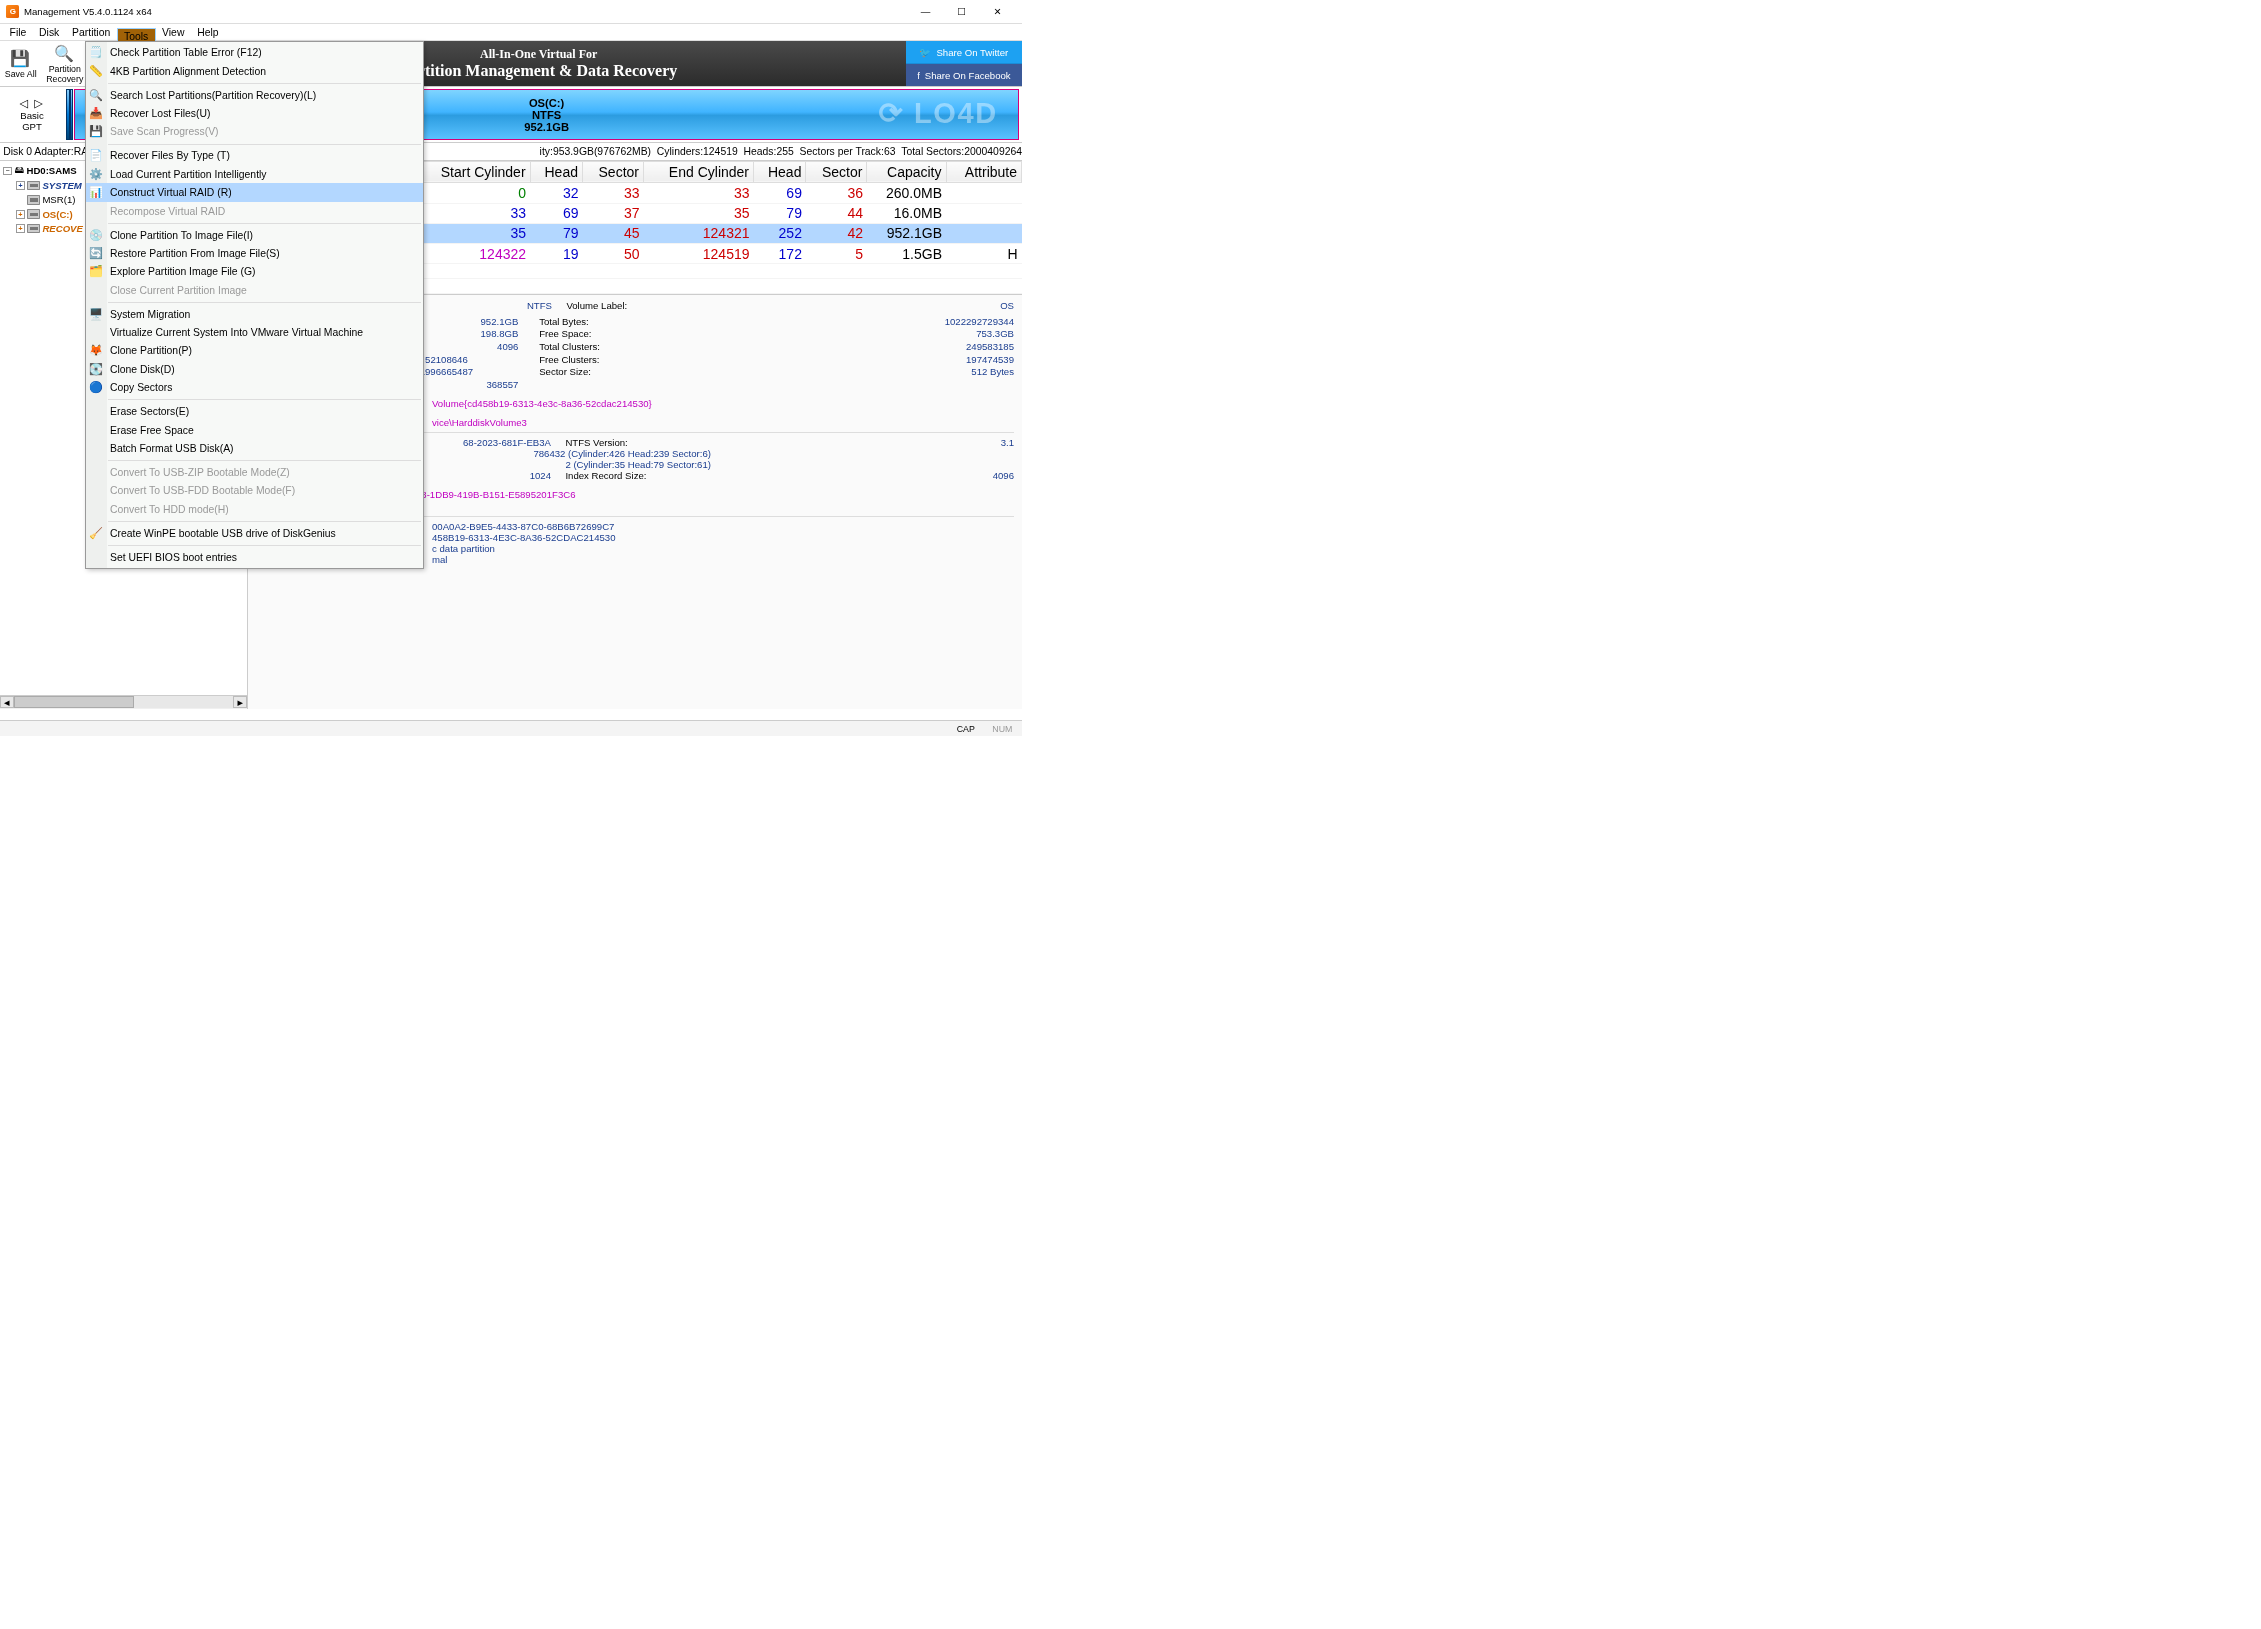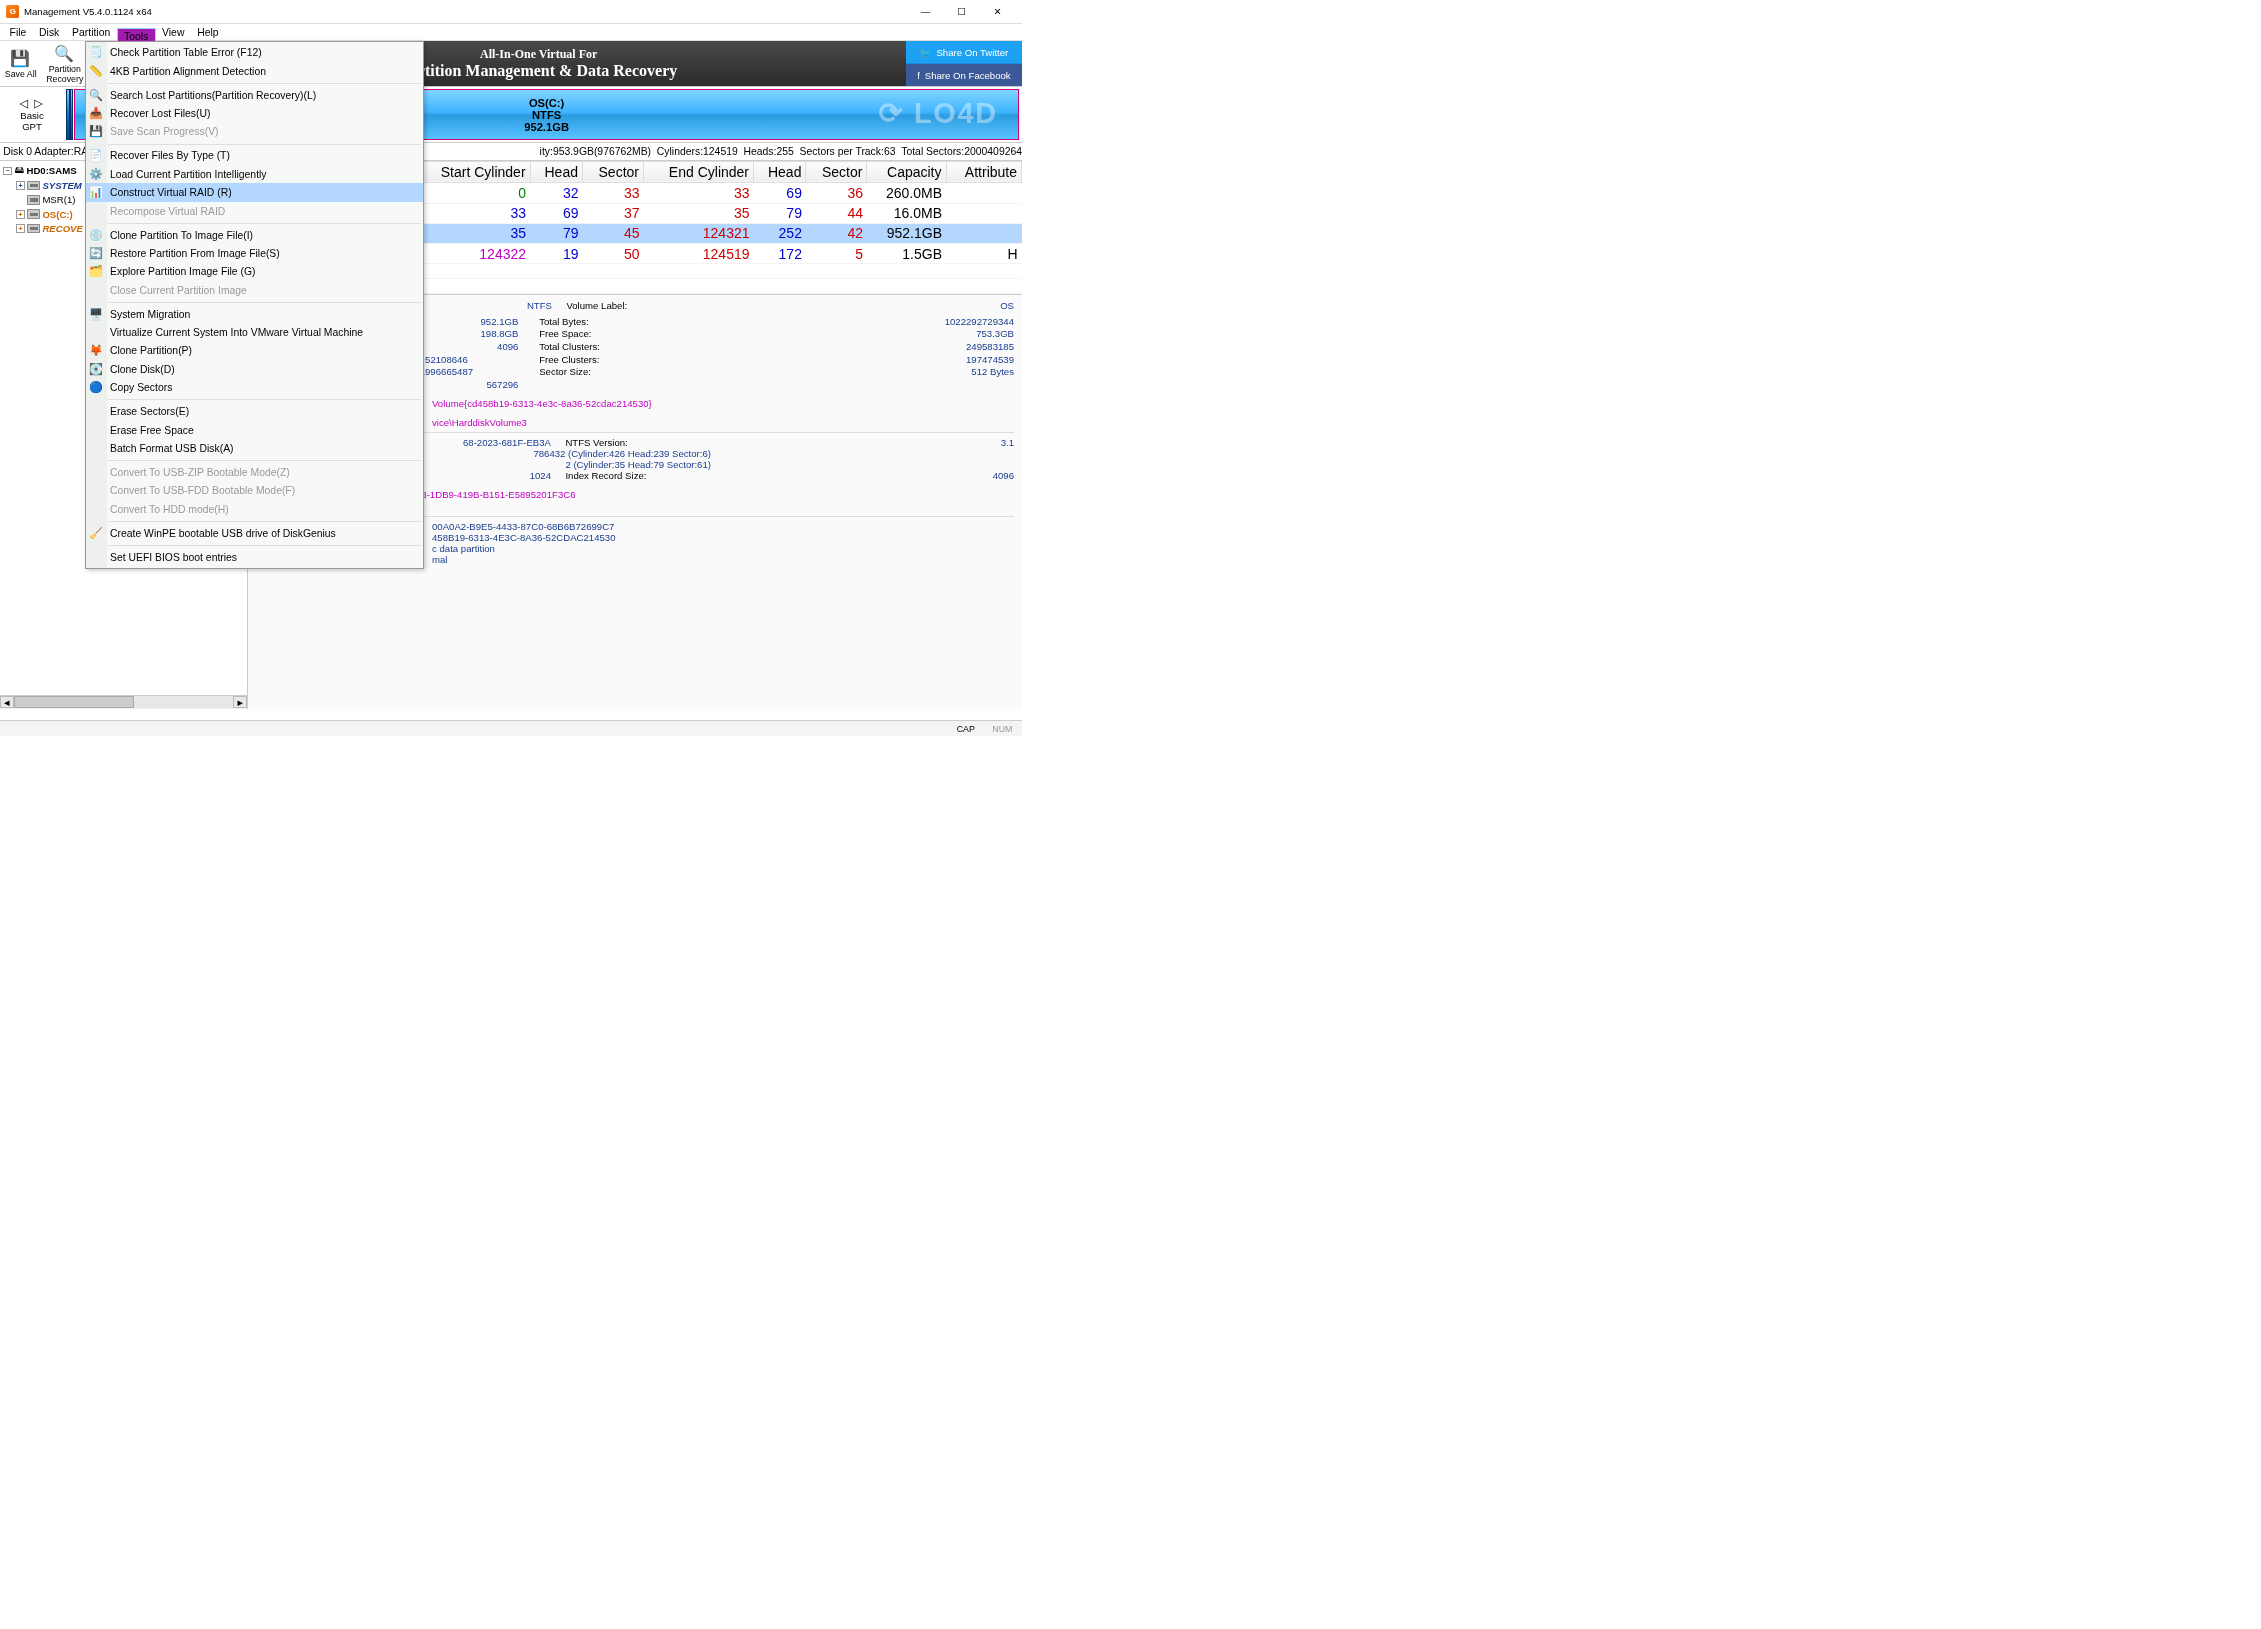--- a/index.html
+++ b/index.html
@@ -8,21 +8,21 @@
 
 .titlebar { height: 24px; display: flex; align-items: center; padding: 0 6.4px; border-bottom: 0.8px solid #ddd; }
 .titlebar .app-icon { width: 12.8px; height: 12.8px; background: linear-gradient(135deg,#ff8c1a,#e65c00); border-radius: 1.6px; margin-right: 4.8px; display:flex;align-items:center;justify-content:center;color:#fff;font-size:8px;font-weight:bold; }
 .titlebar .title { flex: 1; font-size: 9.6px; }
 .winbtns { display: flex; gap: 0; }
 .winbtn { width: 36px; height: 22.4px; display: flex; align-items: center; justify-content: center; font-size: 9.6px; }
 
 
 .menubar { height: 17px; display:flex; align-items:center; padding: 0 3.2px; border-bottom: 0.8px solid #ddd; font-size: 10.4px; }
 .menubar .menu { padding: 1.6px 6.4px; }
-.menubar .menu.active { background: #a21caf; border: 0.8px solid #99d1ff; margin-top: 8px; }
+.menubar .menu.active { background: #a16207; border: 0.8px solid #99d1ff; margin-top: 8px; }
 
 
 .toolbar-row { display: flex; height: 46px; border-bottom: 0.8px solid #ccc; }
 .tool-group { display:flex; flex-direction: column; align-items:center; justify-content:center; padding: 1.6px 4.8px; font-size: 8.8px; min-width: 40px; }
 .tool-icon { width: 21px; height: 21px; display:flex; align-items:center; justify-content:center; font-size: 16px; }
 .banner { flex: 1; background: linear-gradient(180deg,#4a4a4a,#2b2b2b); color:#fff; display:flex; align-items:center; padding: 0 9.6px; gap:8px; font-family: Georgia, serif; overflow:hidden; }
 .banner-logo { font-size: 21px; font-weight: bold; font-style: italic; font-family: Georgia, serif; letter-spacing:0.4px; }
 .banner-text { text-align:center; flex:1; }
 .banner-text .line1 { font-size: 12px; font-weight: bold; font-family: Georgia, serif; }
 .banner-text .line2 { font-size: 16px; font-weight: bold; font-family: Georgia, serif; }
@@ -348,21 +348,21 @@
           <span style="color: rgb(26, 61, 143); text-align: center;">52108646</span>
           <span style="padding-left: 14.4px;">Free Clusters:</span>
           <span></span>
           <span style="color: rgb(26, 61, 143); text-align: right;">197474539</span>
           <span></span>
           <span style="color: rgb(26, 61, 143); text-align: center;">1996665487</span>
           <span style="padding-left: 14.4px;">Sector Size:</span>
           <span></span>
           <span style="color: rgb(26, 61, 143); text-align: right;">512 Bytes</span>
           <span></span>
-          <span style="color: rgb(26, 61, 143); text-align: right;">567296</span>
+          <span style="color: rgb(26, 61, 143); text-align: right;">368557</span>
           <span style="padding-left: 14.4px;"></span>
           <span></span>
           <span style="color: rgb(26, 61, 143); text-align: right;"></span>
         </div>
       <div class="mag" style="padding-left:176px;">Volume{cd458b19-6313-4e3c-8a36-52cdac214530}</div>
       <div class="mag" style="padding-left:176px;">vice\HarddiskVolume3</div>
       <hr class="sep">
       <div style="display:grid;grid-template-columns: 295px 160px 1fr 112px;">
         <span style="color:#1a3d8f;text-align:right;">68-2023-681F-EB3A</span>
         <span style="padding-left:14.4px;">NTFS Version:</span>

